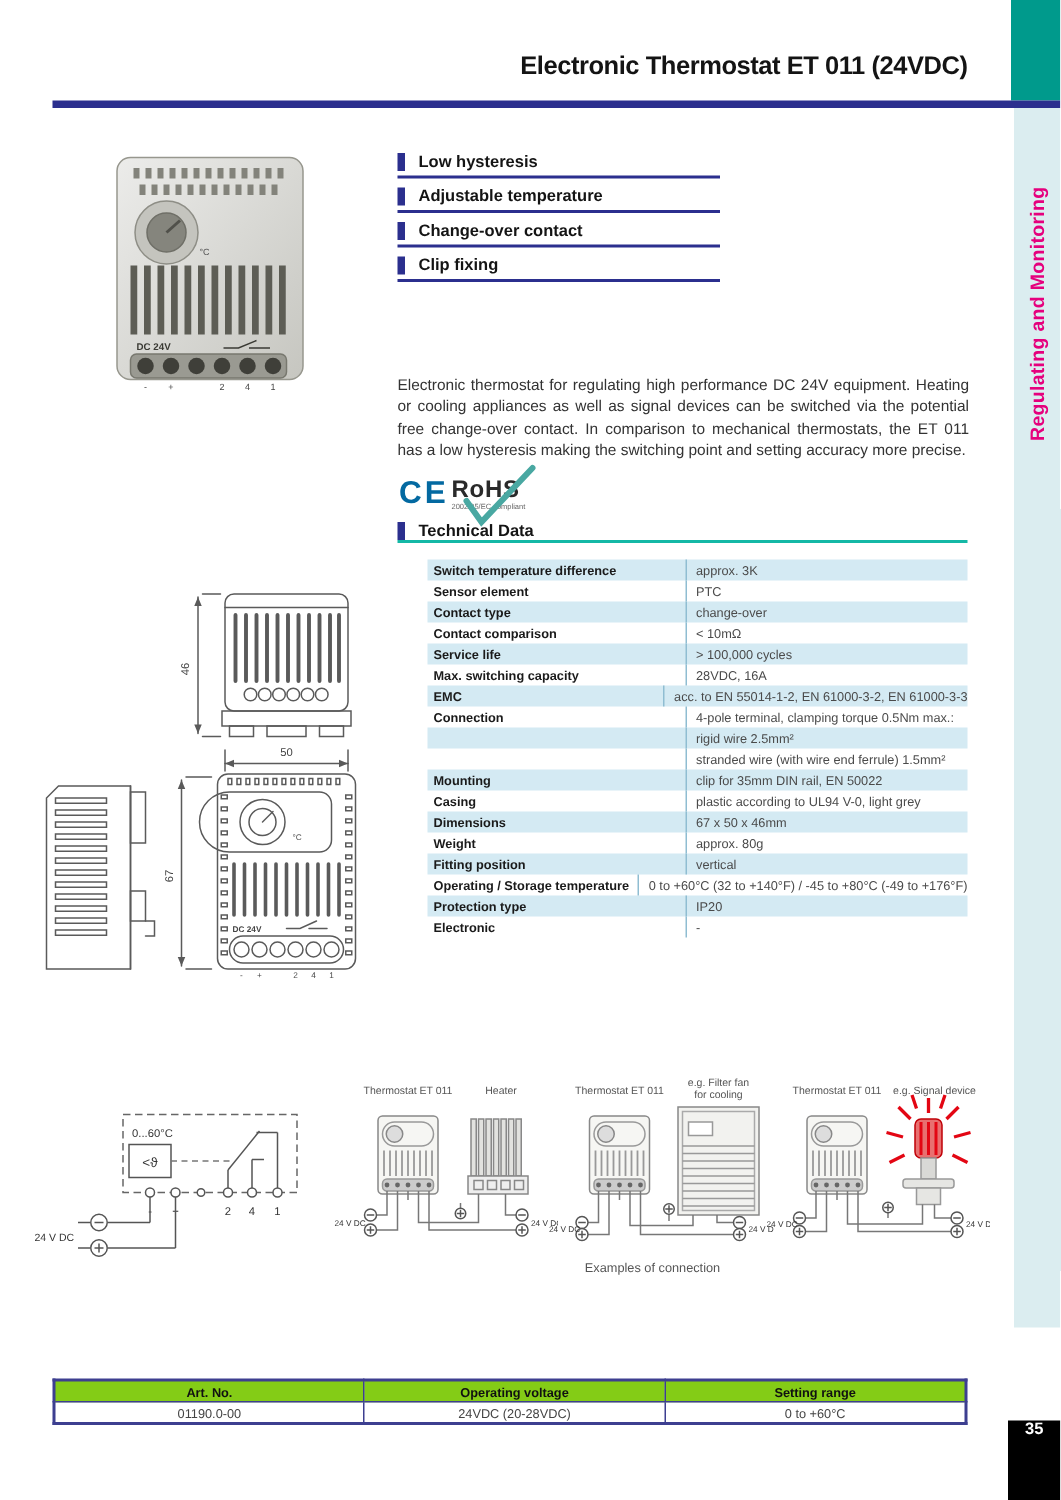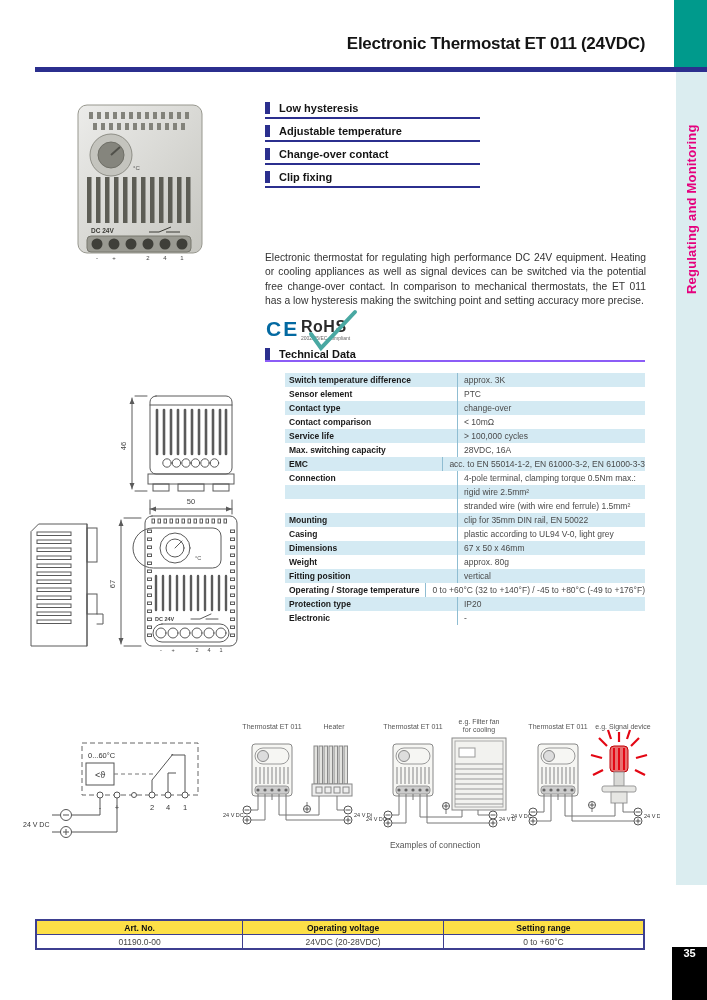--- a/index.html
+++ b/index.html
@@ -22,34 +22,34 @@
   .feat .flabel{font-size:11px;font-weight:bold;color:#141414;white-space:nowrap;}
   
   .descr{left:265px;top:251px;width:381px;font-size:10.3px;line-height:1.4;color:#333;text-align:justify;}
   
   .ce{left:266px;top:317px;font-size:21px;font-weight:bold;letter-spacing:2px;color:#0369a1;}
   .rohs{left:301px;top:318px;width:70px;}
   .rohs-word{font-size:16px;font-weight:bold;color:#2a2a2a;letter-spacing:.5px;}
   .rohs-sub{font-size:5px;color:#666;margin-top:-1px;}
   .rohs-check{position:absolute;left:2px;top:-12px;pointer-events:none;}
   
-  .td-head{left:265px;top:348px;width:380px;border-bottom:2px solid #8b5cf6;padding-bottom:0;display:flex;align-items:flex-end;}
+  .td-head{left:265px;top:348px;width:380px;border-bottom:2px solid #14b8a6;padding-bottom:0;display:flex;align-items:flex-end;}
   .td-head .bullet{width:5px;height:12px;background:#2b2f8e;margin-right:9px;}
   .td-head .hlabel{font-size:11px;font-weight:bold;color:#141414;}
   .ttable{left:285px;top:373px;width:360px;}
   .trow{display:flex;height:14px;line-height:14px;font-size:8.5px;}
   .trow:nth-child(odd){background:#d4eaf3;}
   .tlabel{width:168px;font-weight:bold;color:#1a1a1a;padding-left:4px;white-space:nowrap;}
   .tvalue{flex:1;border-left:1px solid #8fbdd2;padding-left:6px;color:#4a4a4a;white-space:nowrap;}
   
   .examples-caption{left:335px;top:840px;width:200px;text-align:center;font-size:8.5px;color:#555;}
   .order{left:35px;top:919px;}
   .order table{border-collapse:collapse;width:610px;font-size:8.5px;border:2px solid #3d3f90;}
   .order th,.order td{border:1px solid #3d3f90;text-align:center;height:13px;padding:0;}
-  .order th{background:#fde047;color:#111;font-weight:bold;}
+  .order th{background:#84cc16;color:#111;font-weight:bold;}
   .order td{color:#444;background:#fff;}
   svg text{font-family:"Liberation Sans",sans-serif;}
 </style>
 </head>
 <body>
 
 <div id="page">
 
   <div class="abs title">Electronic Thermostat ET 011 (24VDC)</div>
   <div class="abs corner-square"></div>

